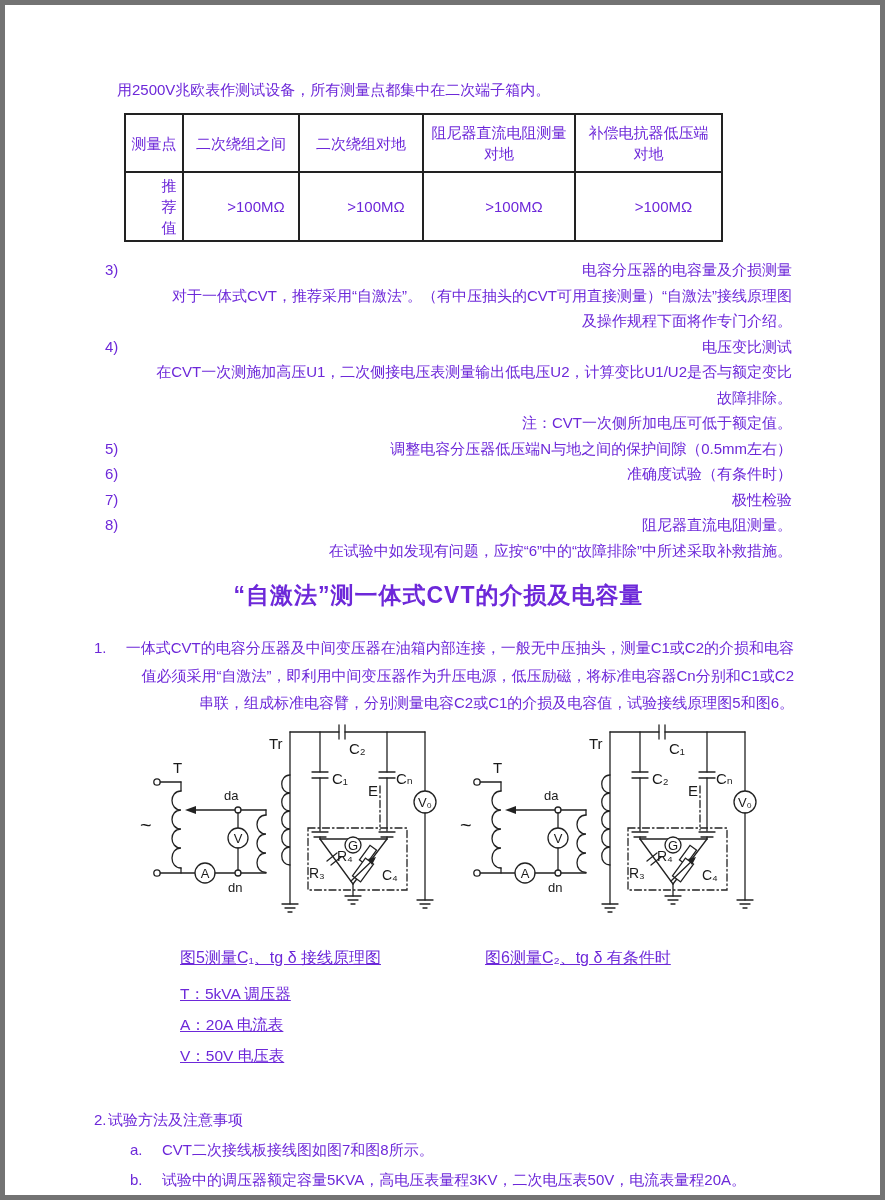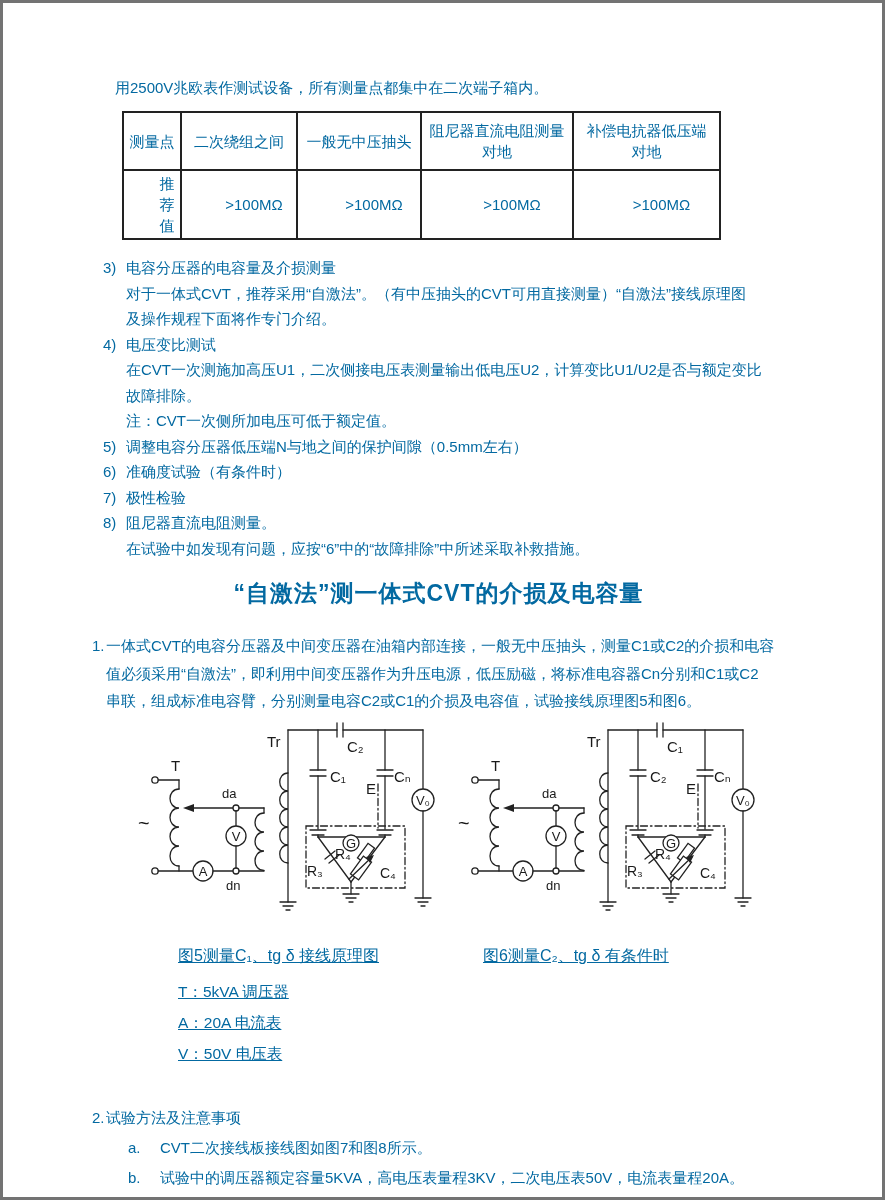--- a/index.html
+++ b/index.html
@@ -1,22 +1,22 @@
 <!DOCTYPE html>
 <html><head>
 <meta charset="utf-8">
 <style>
   html,body{margin:0;padding:0;background:#fff;}
   .page{
     width:885px;height:1200px;box-sizing:border-box;position:relative;
-    background:#fff;border:3px solid #737373;overflow:hidden;
+    background:#fff;border:5px solid #737373;overflow:hidden;
     font-family:"Liberation Sans","DejaVu Sans",sans-serif;
-    color:#0369a1;
+    color:#6d28d9;
   }
-  .ml{white-space:pre-line;}
+  .ml{white-space:pre-line;text-align:right;}
   .intro{margin:74px 90px 0 112px;font-size:15px;line-height:21px;}
   
   table.meas{border-collapse:collapse;margin:13px 0 0 119px;table-layout:fixed;}
   table.meas td,table.meas th{
     border:2px solid #222;font-size:15px;font-weight:normal;
     text-align:center;vertical-align:middle;padding:2px 2px;line-height:21px;
   }
   table.meas .hrow td{height:52px;}
   table.meas .vrow td{height:27px;padding-left:32px;}
   
@@ -65,21 +65,21 @@
         <col style="width:58px">
         <col style="width:116px">
         <col style="width:124px">
         <col style="width:152px">
         <col style="width:147px">
       </colgroup>
     <tbody>
         <tr class="hrow">
       <td class="ml">测量点</td>
       <td class="ml">二次绕组之间</td>
-      <td class="ml">一般无中压抽头</td>
+      <td class="ml">二次绕组对地</td>
       <td class="ml">阻尼器直流电阻测量
 对地</td>
       <td class="ml">补偿电抗器低压端
 对地</td>
     </tr>
     <tr class="vrow">
       <td>推荐值</td>
       <td>&gt;100MΩ</td>
       <td>&gt;100MΩ</td>
       <td>&gt;100MΩ</td>

